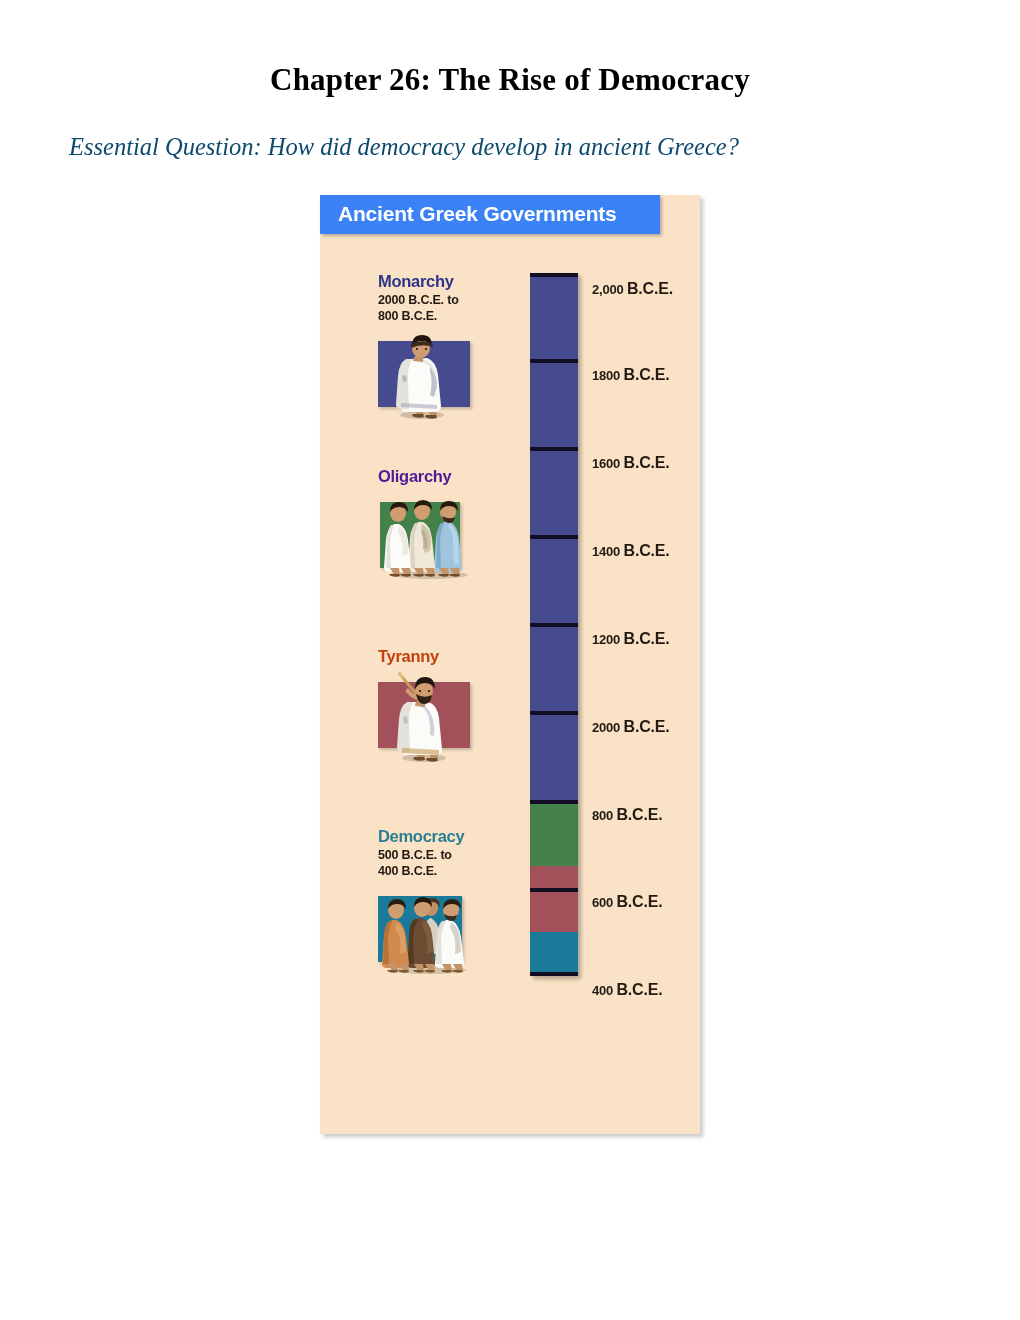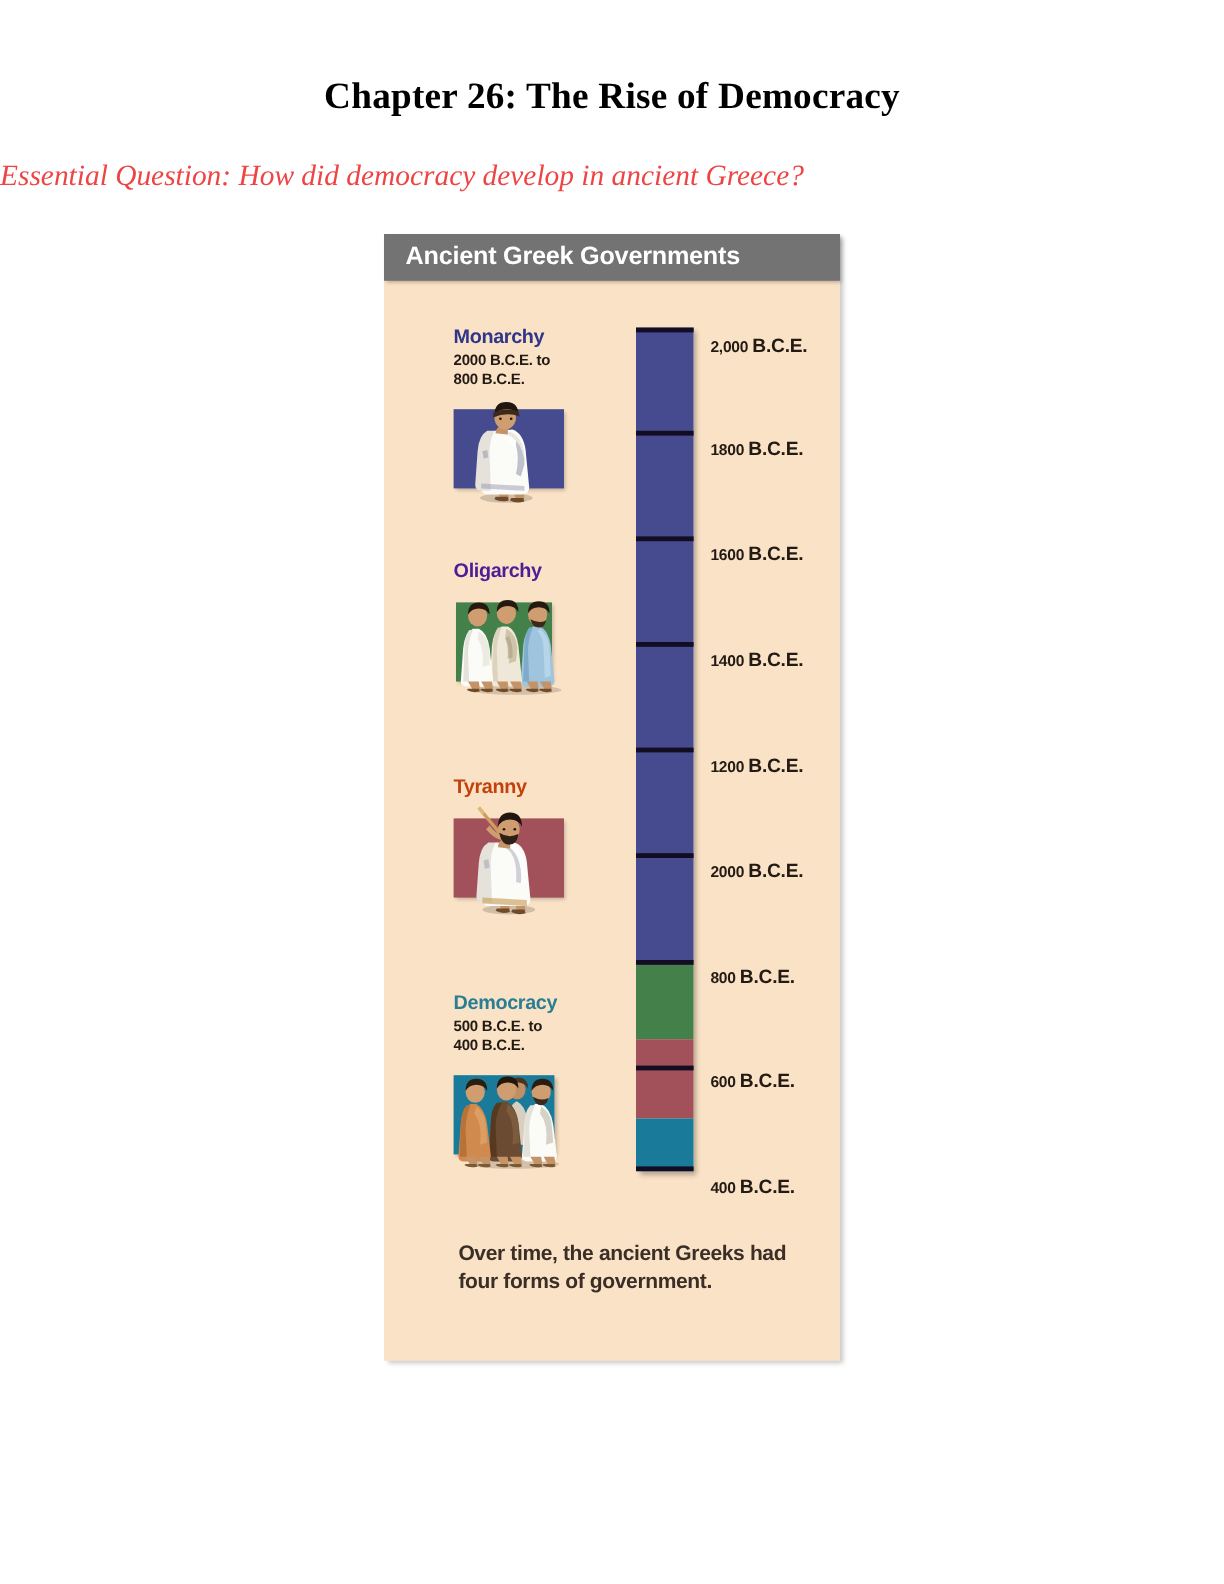--- a/index.html
+++ b/index.html
@@ -26,43 +26,44 @@
     font-weight: bold;
     font-size: 31px;
     color: #000;
     letter-spacing: 0.2px;
   }
   .doc-subtitle {
     position: absolute;
     top: 133px;
     left: 0;
     width: 808px;
+    text-align: center;
     font-family: "Liberation Serif", serif;
     font-style: italic;
     font-size: 24.5px;
-    color: #ef4444;
+    color: #0c4a6e;
   }
 
   
   .infographic {
     position: absolute;
     left: 320px;
     top: 195px;
     width: 380px;
     height: 939px;
     background: #fae2c6;
     box-shadow: 3px 3px 4px rgba(0,0,0,0.22);
   }
   .info-header {
     position: absolute;
     left: 0;
     top: 0;
-    width: 380px;
+    width: 340px;
     height: 39px;
-    background: #737373;
+    background: #3b82f6;
     box-shadow: 2px 2px 3px rgba(0,0,0,0.25);
   }
   .info-header-text {
     position: absolute;
     left: 18px;
     top: 7px;
     color: #ffffff;
     font-family: "Liberation Sans", sans-serif;
     font-weight: bold;
     font-size: 21px;
@@ -368,15 +369,14 @@
   </div>
   <div class="tl-label" style="top:698px">
     <span>600</span>
     <span class="bce">B.C.E.</span>
   </div>
   <div class="tl-label" style="top:786px">
     <span>400</span>
     <span class="bce">B.C.E.</span>
   </div>
 
-  <div class="caption">Over time, the ancient Greeks had four forms of government.</div>
 
 </div>
 
 </body></html>

